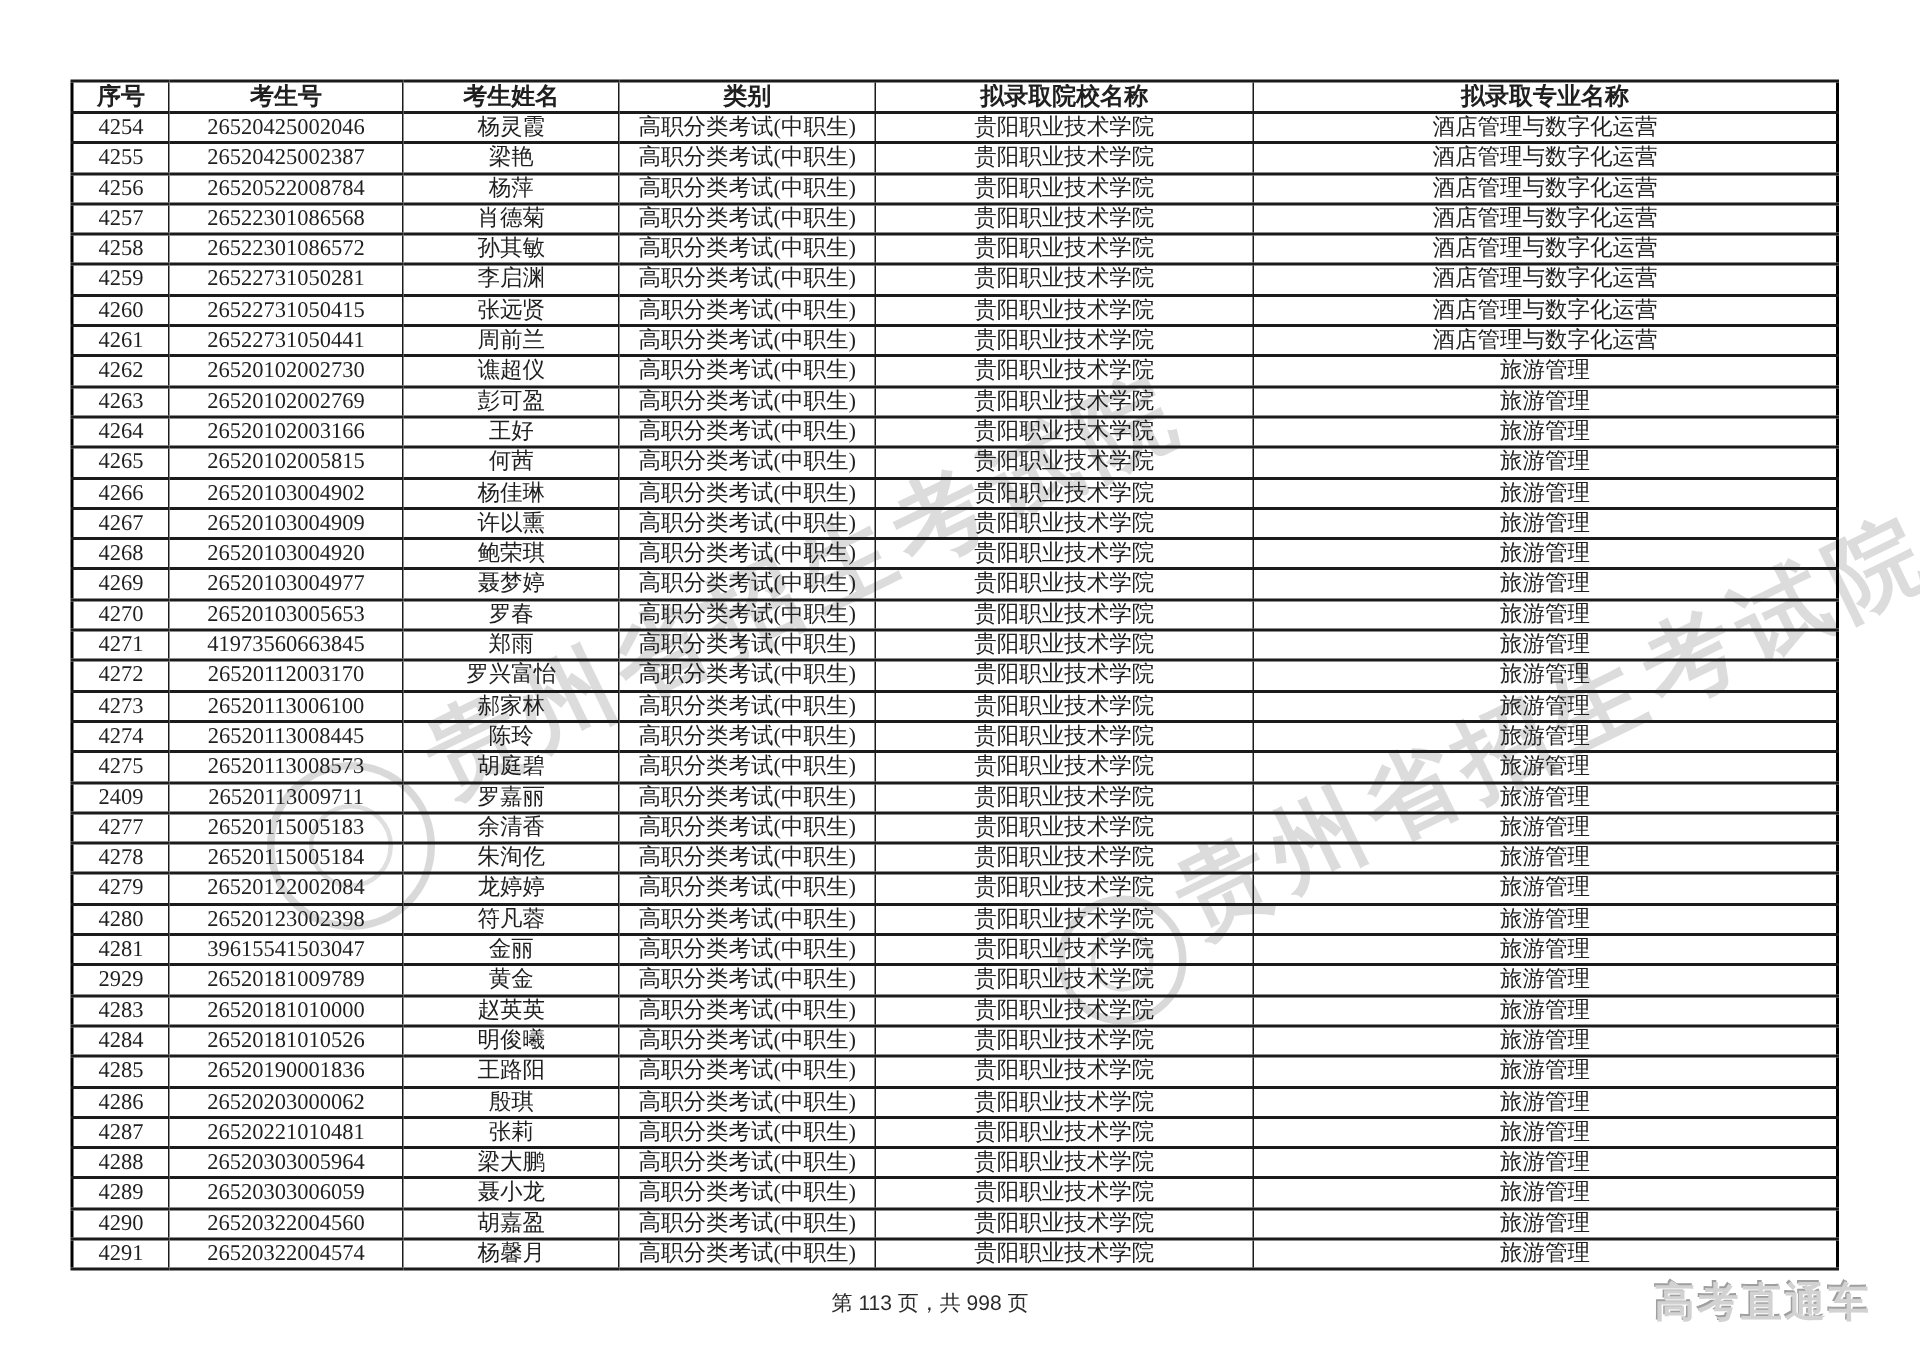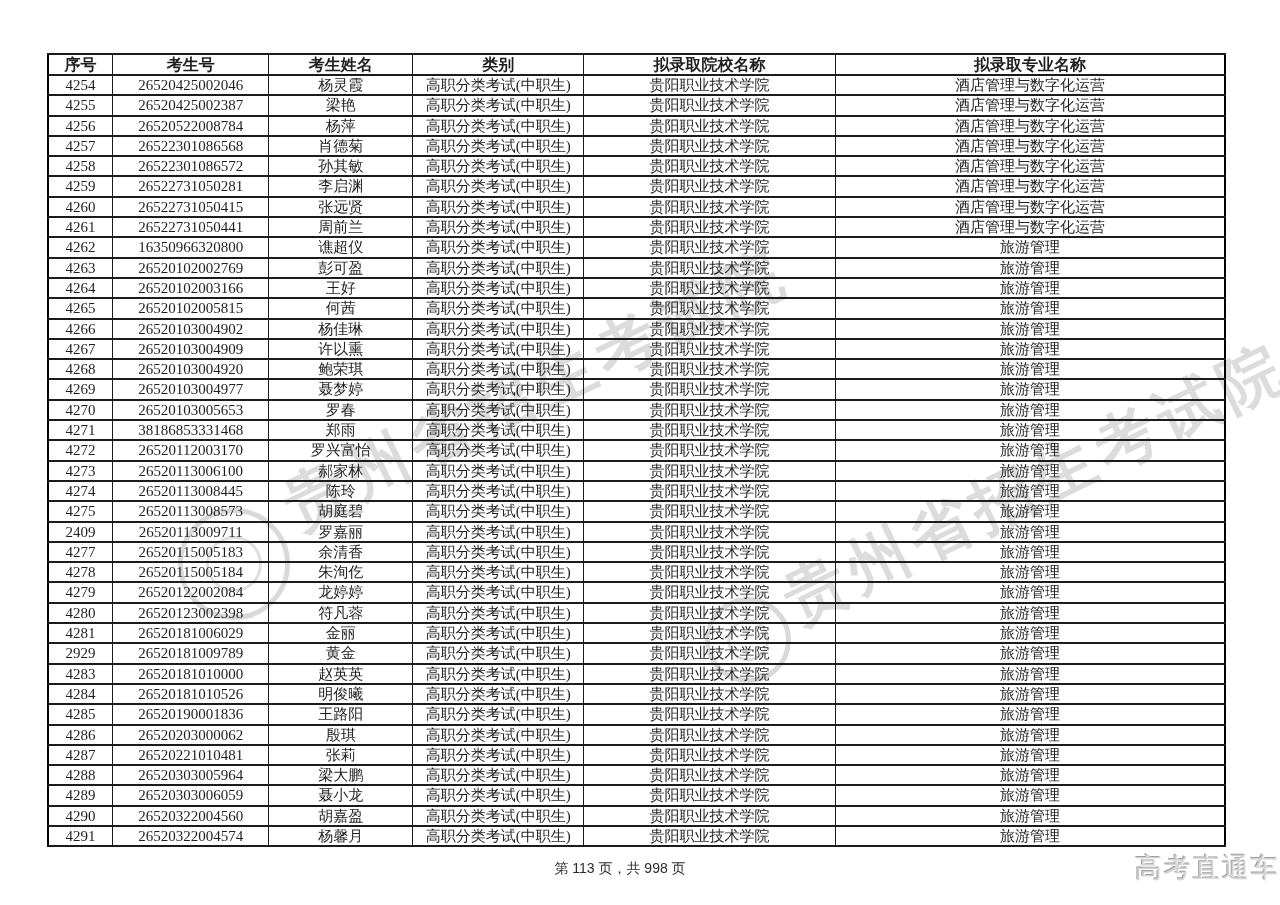--- a/index.html
+++ b/index.html
@@ -89,23 +89,23 @@
     text-align:center;
     font-size:14px;
     color:#2b2b2b;
     font-family:"Liberation Sans","DejaVu Sans",sans-serif;
     z-index:1;
   }
 
   
   .brand {
     position:absolute;
-    right:0; top:850px;
+    right:32px; top:850px;
     font-size:27px;
-    font-weight:normal;
+    font-weight:bold;
     font-family:"Liberation Sans","DejaVu Sans",sans-serif;
     color:#d2d2d2;
     text-shadow:1px 1px 0 #ffffff, -1px -1px 0 #9f9f9f;
     letter-spacing:2px;
     z-index:1;
   }
 </style>
 </head>
 <body>
 
@@ -200,21 +200,21 @@
         <tr>
           <td>4261</td>
           <td>26522731050441</td>
           <td>周前兰</td>
           <td>高职分类考试(中职生)</td>
           <td>贵阳职业技术学院</td>
           <td>酒店管理与数字化运营</td>
         </tr>
         <tr>
           <td>4262</td>
-          <td>16350966320800</td>
+          <td>26520102002730</td>
           <td>谯超仪</td>
           <td>高职分类考试(中职生)</td>
           <td>贵阳职业技术学院</td>
           <td>旅游管理</td>
         </tr>
         <tr>
           <td>4263</td>
           <td>26520102002769</td>
           <td>彭可盈</td>
           <td>高职分类考试(中职生)</td>
@@ -272,21 +272,21 @@
         <tr>
           <td>4270</td>
           <td>26520103005653</td>
           <td>罗春</td>
           <td>高职分类考试(中职生)</td>
           <td>贵阳职业技术学院</td>
           <td>旅游管理</td>
         </tr>
         <tr>
           <td>4271</td>
-          <td>38186853331468</td>
+          <td>41973560663845</td>
           <td>郑雨</td>
           <td>高职分类考试(中职生)</td>
           <td>贵阳职业技术学院</td>
           <td>旅游管理</td>
         </tr>
         <tr>
           <td>4272</td>
           <td>26520112003170</td>
           <td>罗兴富怡</td>
           <td>高职分类考试(中职生)</td>
@@ -352,21 +352,21 @@
         <tr>
           <td>4280</td>
           <td>26520123002398</td>
           <td>符凡蓉</td>
           <td>高职分类考试(中职生)</td>
           <td>贵阳职业技术学院</td>
           <td>旅游管理</td>
         </tr>
         <tr>
           <td>4281</td>
-          <td>26520181006029</td>
+          <td>39615541503047</td>
           <td>金丽</td>
           <td>高职分类考试(中职生)</td>
           <td>贵阳职业技术学院</td>
           <td>旅游管理</td>
         </tr>
         <tr>
           <td>2929</td>
           <td>26520181009789</td>
           <td>黄金</td>
           <td>高职分类考试(中职生)</td>

